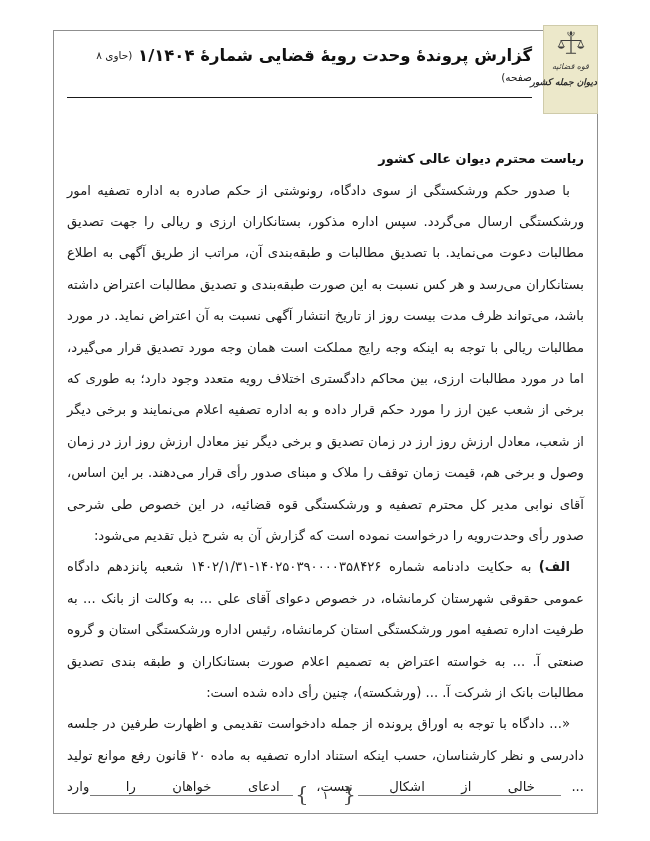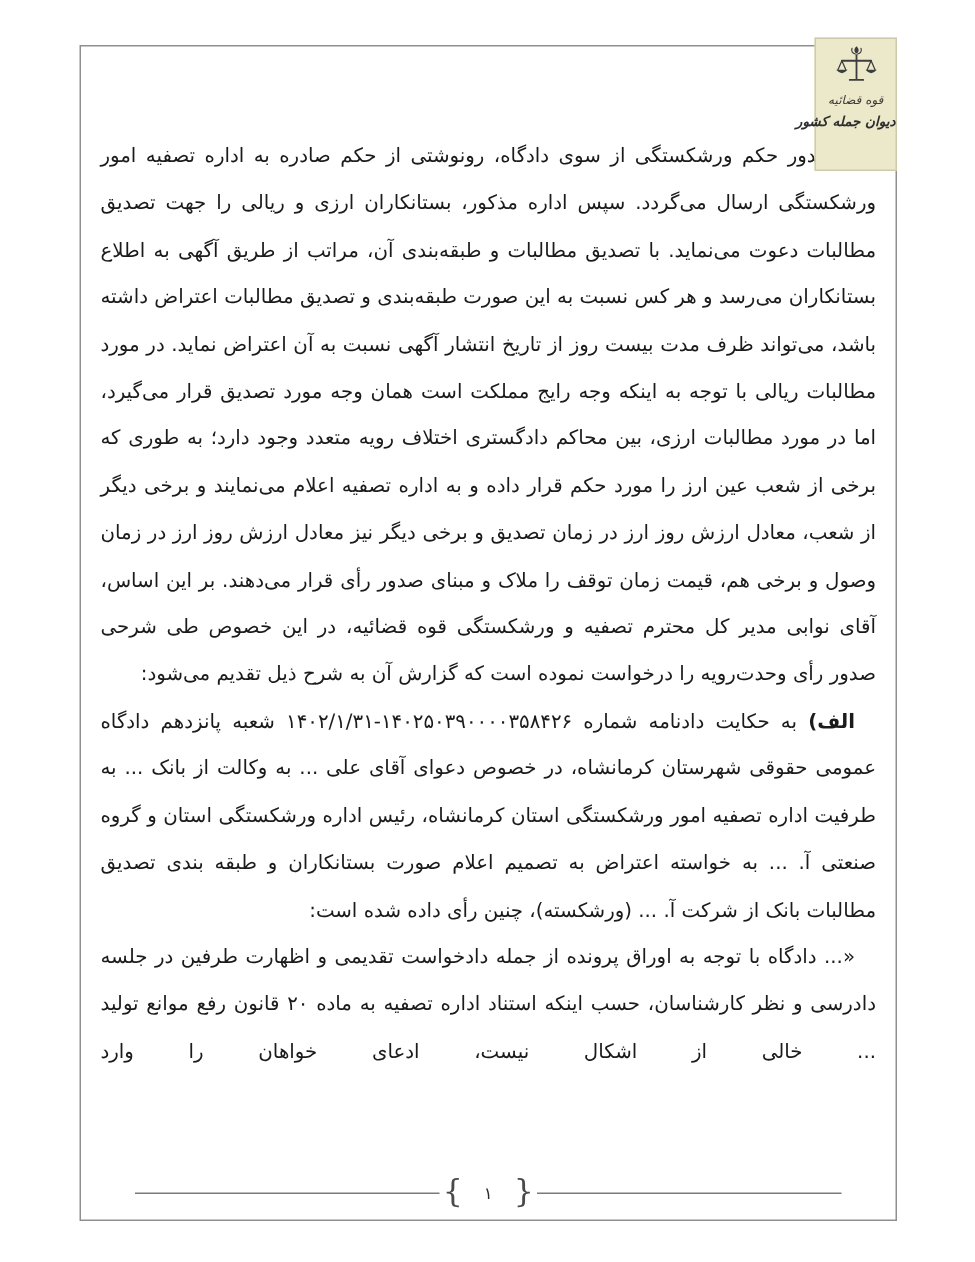--- a/index.html
+++ b/index.html
@@ -176,22 +176,26 @@
               <path d="M28 23 Q33 29 38 23 Z" fill="#3d3d3d" stroke="none"></path>
 
               <line x1="14" y1="32" x2="26" y2="32"></line>
             </g>
           </svg>
         </span>
         <div class="logo-line1">قوه قضائیه</div>
         <div class="logo-line2">دیوان جمله کشور</div>
       </div>
 
+      <div class="title-row">
+        <h1 class="doc-title"><span>گزارش پروندهٔ وحدت رویهٔ قضایی شمارهٔ ۱/۱۴۰۴</span> <span class="title-suffix">(حاوی ۸ صفحه)</span></h1>
+      </div>
 
       <div class="addressee">
+        <div>ریاست محترم دیوان عالی کشور</div>
       </div>
 
 
       <div class="body-text">
         <p>با صدور حکم ورشکستگی از سوی دادگاه، رونوشتی از حکم صادره به اداره تصفیه امور ورشکستگی ارسال می‌گردد. سپس اداره مذکور، بستانکاران ارزی و ریالی را جهت تصدیق مطالبات دعوت می‌نماید. با تصدیق مطالبات و طبقه‌بندی آن، مراتب از طریق آگهی به اطلاع بستانکاران می‌رسد و هر کس نسبت به این صورت طبقه‌بندی و تصدیق مطالبات اعتراض داشته باشد، می‌تواند ظرف مدت بیست روز از تاریخ انتشار آگهی نسبت به آن اعتراض نماید. در مورد مطالبات ریالی با توجه به اینکه وجه رایج مملکت است همان وجه مورد تصدیق قرار می‌گیرد، اما در مورد مطالبات ارزی، بین محاکم دادگستری اختلاف رویه متعدد وجود دارد؛ به طوری که برخی از شعب عین ارز را مورد حکم قرار داده و به اداره تصفیه اعلام می‌نمایند و برخی دیگر از شعب، معادل ارزش روز ارز در زمان تصدیق و برخی دیگر نیز معادل ارزش روز ارز در زمان وصول و برخی هم، قیمت زمان توقف را ملاک و مبنای صدور رأی قرار می‌دهند. بر این اساس، آقای نوابی مدیر کل محترم تصفیه و ورشکستگی قوه قضائیه، در این خصوص طی شرحی صدور رأی وحدت‌رویه را درخواست نموده است که گزارش آن به شرح ذیل تقدیم می‌شود:</p>
         <p><span class="lead-bold">الف)</span><span> به حکایت دادنامه شماره ۱۴۰۲۵۰۳۹۰۰۰۰۳۵۸۴۲۶-۱۴۰۲/۱/۳۱ شعبه پانزدهم دادگاه عمومی حقوقی شهرستان کرمانشاه، در خصوص دعوای آقای علی ... به وکالت از بانک ... به طرفیت اداره تصفیه امور ورشکستگی استان کرمانشاه، رئیس اداره ورشکستگی استان و گروه صنعتی آ. ... به خواسته اعتراض به تصمیم اعلام صورت بستانکاران و طبقه بندی تصدیق مطالبات بانک از شرکت آ. ... (ورشکسته)، چنین رأی داده شده است:</span></p>
         <p class="last-cut">«... دادگاه با توجه به اوراق پرونده از جمله دادخواست تقدیمی و اظهارت طرفین در جلسه دادرسی و نظر کارشناسان، حسب اینکه استناد اداره تصفیه به ماده ۲۰ قانون رفع موانع تولید ... خالی از اشکال نیست، ادعای خواهان را وارد</p>
       </div>
 
       <div class="footer">

